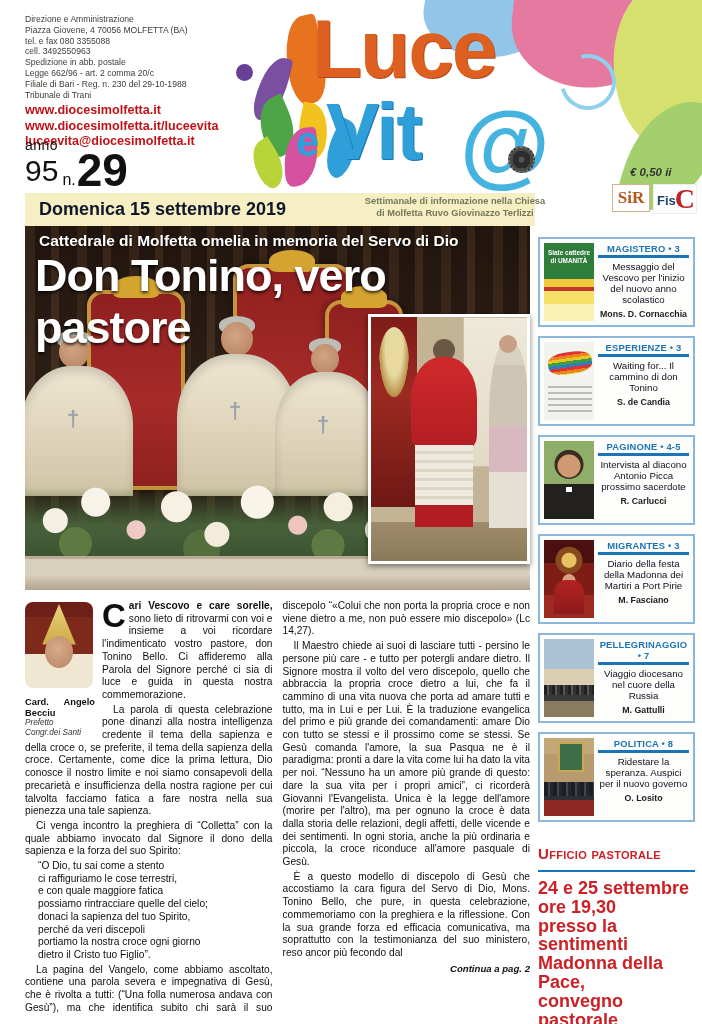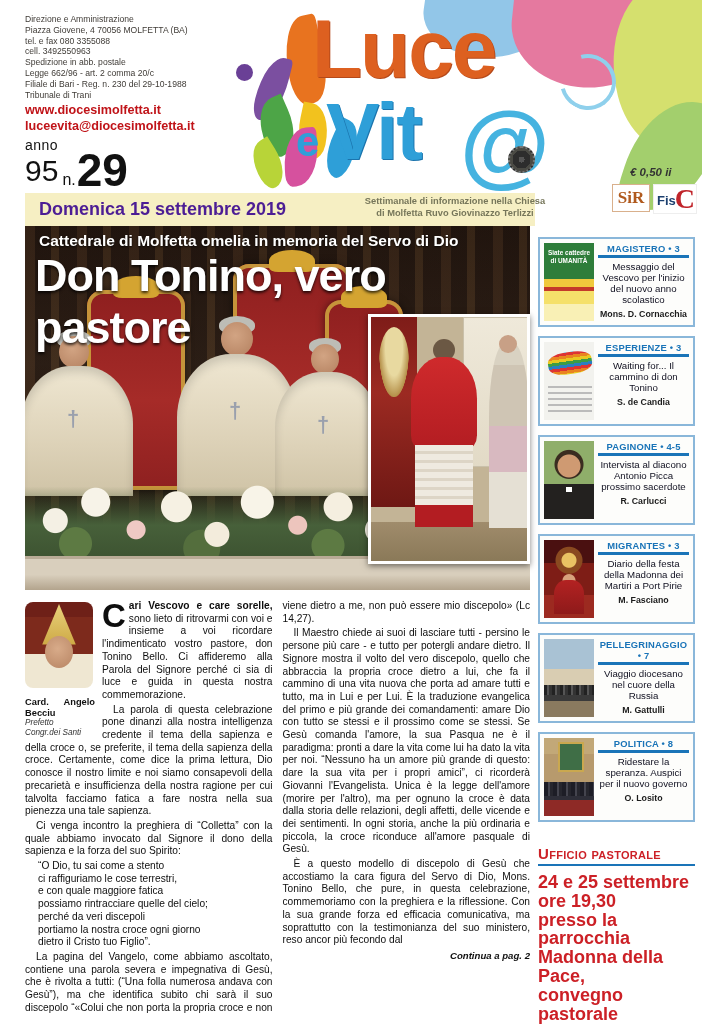--- a/index.html
+++ b/index.html
@@ -12,21 +12,21 @@
   #contact-lines { position:absolute; left:25px; top:14px; width:215px; color:#3f3b36; font-size:8.6px; line-height:10.8px; }
   #masthead-links { position:absolute; left:25px; top:103px; font-size:12.6px; line-height:15.5px; color:#c01318; font-weight:bold; }
   .mast-link { cursor:pointer; }
   #anno-block { position:absolute; left:25px; top:137px; color:#111; }
   #anno-label { font-size:14px; letter-spacing:.5px; }
   #anno-line { display:flex; align-items:flex-end; margin-top:-3px; }
   #anno-number { font-size:30px; line-height:38px; }
   #issue-prefix { font-size:16px; line-height:20px; margin:0 1px 0 4px; }
   #issue-number { font-size:46px; line-height:40px; font-weight:bold; }
   #date-bar { position:absolute; left:25px; top:193px; width:510px; height:33px; background:#f6efc3; z-index:2; }
-  #date-text { position:absolute; left:14px; top:6px; color:#4c1d95; font-size:18px; font-weight:bold; }
+  #date-text { position:absolute; left:14px; top:6px; color:#0f172a; font-size:18px; font-weight:bold; }
   #tagline { position:absolute; left:330px; top:3px; width:200px; text-align:center; color:#76765a; font-size:9.3px; font-weight:bold; line-height:11.5px; }
   
   .petal { position:absolute; }
   .pt-blue  { left:424px; top:-34px; width:130px; height:92px; background:#92c6e8; border-radius:0 0 80% 60%; transform:rotate(8deg); }
   .pt-pink  { left:512px; top:-42px; width:158px; height:130px; background:#e5799f; border-radius:20% 0 70% 60%; transform:rotate(6deg); }
   .pt-lime  { left:612px; top:-20px; width:120px; height:170px; background:#d5e06e; border-radius:60% 10% 60% 40%; transform:rotate(-14deg); }
   .pt-green { left:630px; top:96px; width:80px; height:120px; background:#a3cf6d; border-radius:70% 0 70% 20%; transform:rotate(18deg); }
   .pt-flame { left:286px; top:16px; width:38px; height:88px; background:#e8731f; border-radius:80% 10% 60% 40%; transform:rotate(-12deg); z-index:3; }
   .pt-purp  { left:258px; top:56px; width:28px; height:66px; background:#7b4fa0; border-radius:70% 10% 70% 30%; transform:rotate(14deg); z-index:3; }
   .pt-dot   { left:236px; top:64px; width:17px; height:17px; background:#6a4096; border-radius:50%; z-index:3; }
@@ -143,40 +143,41 @@
   .thumb-3::after { content:""; position:absolute; left:10px; top:40px; width:30px; height:34px; background:linear-gradient(180deg,#b32222,#8e1a1a); border-radius:40% 40% 0 0; }
   .thumb-4 { background:linear-gradient(180deg,#a9c2d4 0 38%, #d9cdb2 38% 62%, #3a3a3a 62% 80%, #8a7a5f 80%); }
   .thumb-4::after { content:""; position:absolute; left:0; top:46px; width:50px; height:10px;
       background:repeating-linear-gradient(90deg,#222 0 3px,#555 3px 5px,#333 5px 8px); }
   .thumb-5 { background:linear-gradient(180deg,#c2a878 0 20%, #b79a6d 20% 58%, #2e2e38 58% 80%, #8e2a26 80%); }
   .thumb-5::before { content:""; position:absolute; left:14px; top:4px; width:22px; height:26px; background:#3f6e46; border:2px solid #caa84f; }
   .thumb-5::after { content:""; position:absolute; left:0; top:44px; width:50px; height:14px;
       background:repeating-linear-gradient(90deg,#1d1d26 0 4px,#44444e 4px 6px,#26262e 6px 9px); }
   
   #ufficio { position:absolute; left:538px; top:845px; width:157px; }
-  #ufficio-heading { color:#cc2026; font-weight:bold; font-size:15px; font-variant:small-caps; letter-spacing:.3px; border-bottom:2.5px solid #1a74b8; padding-bottom:2px; margin-bottom:7px; }
+  #ufficio-heading { color:#cc2026; font-weight:bold; font-size:15px; font-variant:small-caps; letter-spacing:.3px; border-bottom:2.5px solid #1a74b8; padding-bottom:8px; margin-bottom:7px; }
   .uff-line { color:#cc2026; font-weight:bold; font-size:18px; line-height:18.8px; }
 </style>
 </head>
 <body>
 
 <div id="page">
 
   <div id="contact-lines">
       <div class="contact-line">Direzione e Amministrazione</div>
       <div class="contact-line">Piazza Giovene, 4 70056 MOLFETTA (BA)</div>
       <div class="contact-line">tel. e fax 080 3355088</div>
       <div class="contact-line">cell. 3492550963</div>
       <div class="contact-line">Spedizione in abb. postale</div>
       <div class="contact-line">Legge 662/96 - art. 2 comma 20/c</div>
       <div class="contact-line">Filiale di Bari - Reg. n. 230 del 29-10-1988</div>
       <div class="contact-line">Tribunale di Trani</div>
     </div>
   <div id="masthead-links">
       <div class="mast-link">www.diocesimolfetta.it</div>
+      <div class="mast-link">www.diocesimolfetta.it/luceevita</div>
       <div class="mast-link">luceevita@diocesimolfetta.it</div>
     </div>
 
   <div id="anno-block">
     <div id="anno-label">anno</div>
     <div id="anno-line">
       <span id="anno-number">95</span>
       <span id="issue-prefix">n.</span>
       <span id="issue-number">29</span>
     </div>
@@ -279,20 +280,21 @@
       </div>
     </div>
     <p class="lead"><span class="dropcap">C</span><span class="lead-bold">ari Vescovo e care sorelle,</span> <span>sono lieto di ritrovarmi con voi e insieme a voi ricordare l'indimenticato vostro pastore, don Tonino Bello. Ci affideremo alla Parola del Signore perché ci sia di luce e guida in questa nostra commemorazione.</span></p>
     <p class="ind">La parola di questa celebrazione pone dinanzi alla nostra intelligenza credente il tema della sapienza e della croce o, se preferite, il tema della sapienza della croce. Certamente, come dice la prima lettura, Dio conosce il nostro limite e noi siamo consapevoli della precarietà e insufficienza della nostra ragione per cui talvolta facciamo fatica a fare nostra nella sua pienezza una tale sapienza.</p>
       <p class="ind">Ci venga incontro la preghiera di “Colletta” con la quale abbiamo invocato dal Signore il dono della sapienza e la forza del suo Spirito:</p>
       <div class="poem">
         <div>“O Dio, tu sai come a stento</div>
         <div>ci raffiguriamo le cose terrestri,</div>
         <div>e con quale maggiore fatica</div>
         <div>possiamo rintracciare quelle del cielo;</div>
+        <div>donaci la sapienza del tuo Spirito,</div>
         <div>perché da veri discepoli</div>
         <div>portiamo la nostra croce ogni giorno</div>
         <div>dietro il Cristo tuo Figlio”.</div>
       </div>
       <p class="ind">La pagina del Vangelo, come abbiamo ascoltato, contiene una parola severa e impegnativa di Gesù, che è rivolta a tutti: (“Una folla numerosa andava con Gesù”), ma che identifica subito chi sarà il suo discepolo “«Colui che non porta la propria croce e non viene dietro a me, non può essere mio discepolo» (Lc 14,27).</p>
       <p class="ind">Il Maestro chiede ai suoi di lasciare tutti - persino le persone più care - e tutto per potergli andare dietro. Il Signore mostra il volto del vero discepolo, quello che abbraccia la propria croce dietro a lui, che fa il cammino di una vita nuova che porta ad amare tutti e tutto, ma in Lui e per Lui. È la traduzione evangelica del primo e più grande dei comandamenti: amare Dio con tutto se stessi e il prossimo come se stessi. Se Gesù comanda l'amore, la sua Pasqua ne è il paradigma: pronti a dare la vita come lui ha dato la vita per noi. “Nessuno ha un amore più grande di questo: dare la sua vita per i propri amici”, ci ricorderà Giovanni l'Evangelista. Unica è la legge dell'amore (morire per l'altro), ma per ognuno la croce è data dalla storia delle relazioni, degli affetti, delle vicende e dei sentimenti. In ogni storia, anche la più ordinaria e piccola, la croce riconduce all'amore pasquale di Gesù.</p>
       <p class="ind">È a questo modello di discepolo di Gesù che accostiamo la cara figura del Servo di Dio, Mons. Tonino Bello, che pure, in questa celebrazione, commemoriamo con la preghiera e la riflessione. Con la sua grande forza ed efficacia comunicativa, ma soprattutto con la testimonianza del suo ministero, reso ancor più fecondo dal</p>
       <div id="continua">Continua a pag. 2</div>
   </div>
 
@@ -353,21 +355,21 @@
           <div class="sb-author">O. Losito</div>
         </div>
       </div>
     </div>
 
   <div id="ufficio">
     <div id="ufficio-heading">Ufficio pastorale</div>
     <div id="ufficio-lines">
         <div class="uff-line">24 e 25 settembre</div>
         <div class="uff-line">ore 19,30</div>
-        <div class="uff-line">presso la parrocchia</div>
+        <div class="uff-line">presso la sentimenti</div>
         <div class="uff-line">Madonna della Pace,</div>
         <div class="uff-line">convegno pastorale</div>
         <div class="uff-line">anno per riflettere,</div>
         <div class="uff-line">diocesano di inizio</div>
         <div class="uff-line">sulla parrocchia. Info</div>
         <div class="uff-line">sul prossimo numero</div>
       </div>
   </div>
 
 </div>

